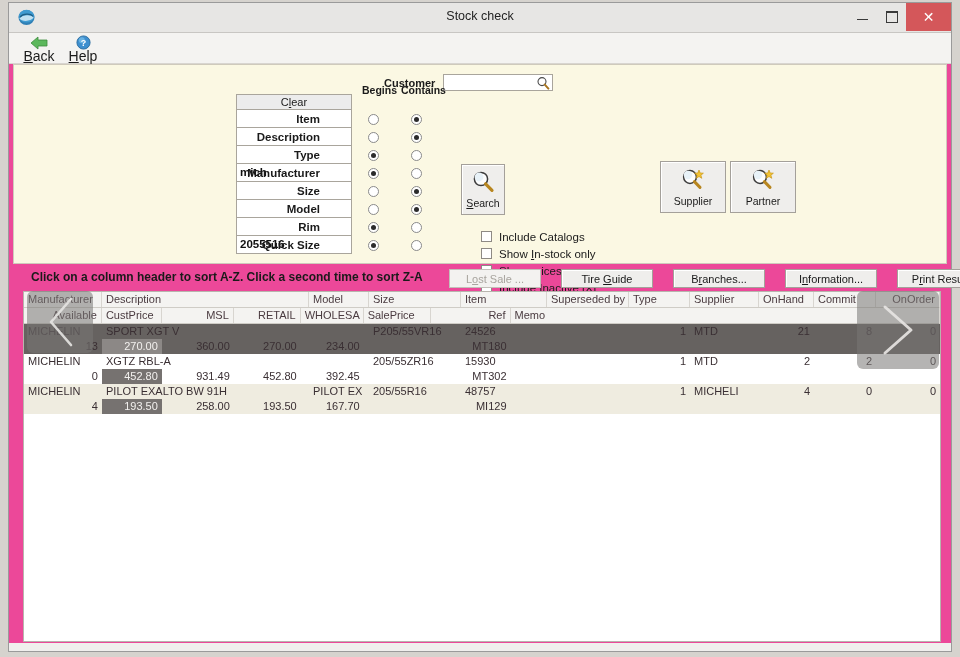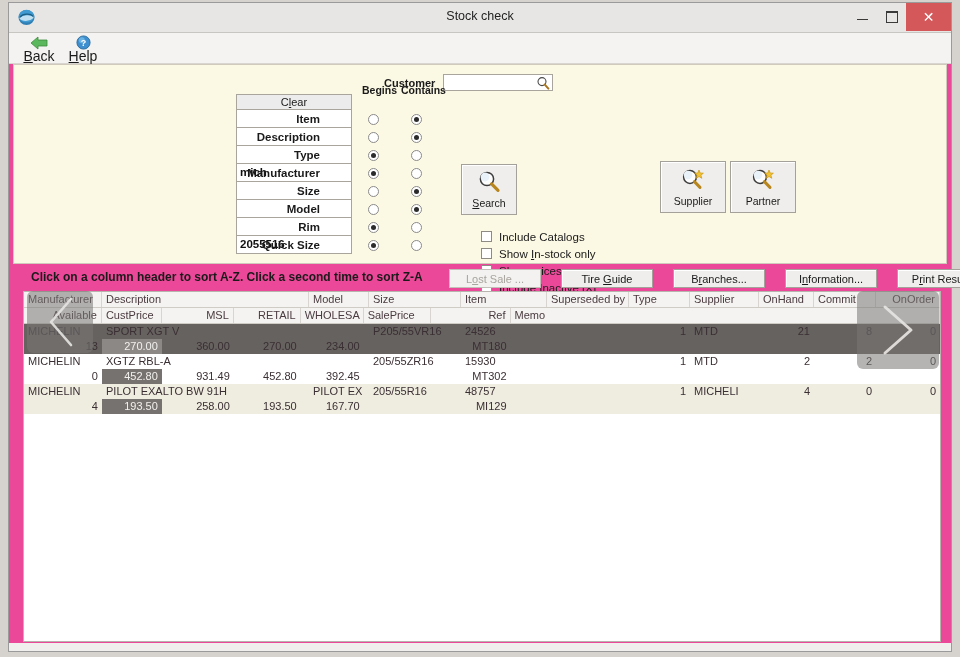--- a/index.html
+++ b/index.html
@@ -91,21 +91,21 @@
   }
   .rhead .rh{width:43px;text-align:center;font-weight:bold;font-size:10.5px;color:#1a1a1a;}
 
   
   .btn3d{
     background:#efeeec;border:1px solid #a4a09a;
     box-shadow:inset 1px 1px 0 #fff;
     display:flex;flex-direction:column;align-items:center;justify-content:center;
     box-sizing:border-box;
   }
-  .searchbtn{position:absolute;left:447px;top:99px;width:56px;height:51px;}
+  .searchbtn{position:absolute;left:447px;top:99px;width:44px;height:51px;}
   .sup-btn{position:absolute;left:646px;top:96px;width:66px;height:52px;}
   .par-btn{position:absolute;left:716px;top:96px;width:66px;height:52px;}
   .btn-lbl{font-size:10.5px;color:#1a1a1a;margin-top:2px;}
   .btn-lbl u{text-decoration:underline;}
 
   .checks{position:absolute;left:467px;top:163px;}
   .chkrow{display:flex;align-items:center;height:17px;}
   .chkbox{
     width:11px;height:11px;border:1px solid #8e8a84;background:#fff;
     box-sizing:border-box;margin-right:7px;

